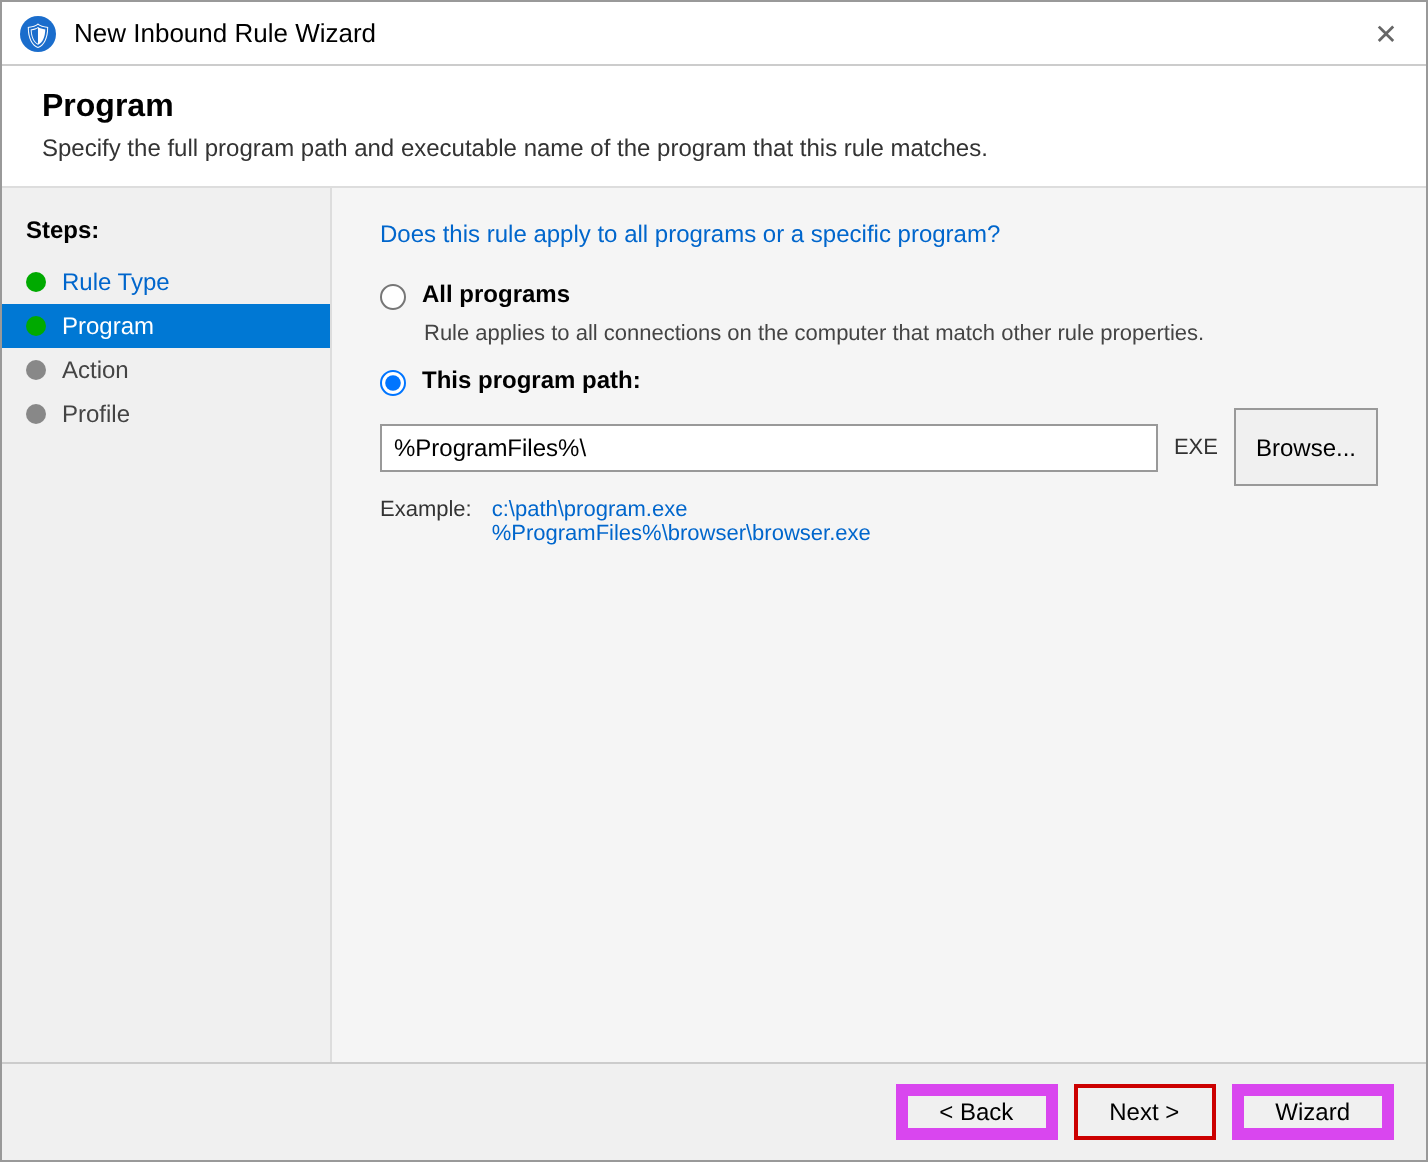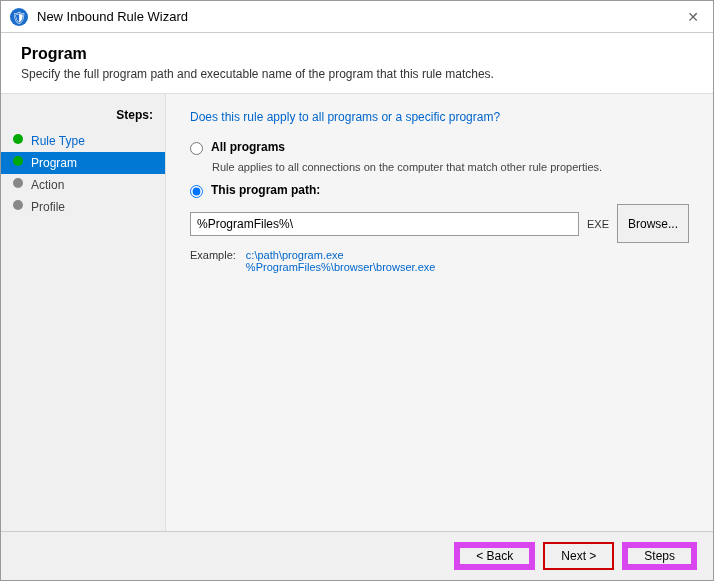--- a/index.html
+++ b/index.html
@@ -78,25 +78,24 @@
       width: 165px;
       background: #f0f0f0;
       border-right: 1px solid #ddd;
       padding: 10px 0;
     }
     .steps-label {
       font-weight: bold;
       font-size: 12px;
       padding: 4px 12px 8px 12px;
       color: #000;
-      text-align: right;
     }
     .step-item {
       display: flex;
-      align-items: flex-start;
+      align-items: center;
       padding: 4px 12px;
       cursor: pointer;
       gap: 8px;
       font-size: 12px;
     }
     .step-item.active {
       background: #0078d4;
       color: #fff;
     }
     .step-item.active .step-label { color: #fff; }
@@ -278,15 +277,15 @@
           <span class="example-paths" style="white-space:pre-line">c:\path\program.exe
 %ProgramFiles%\browser\browser.exe</span>
         </div>
       </div>
     </div>
   </div>
 
   <div class="footer">
     <button class="footer-btn">&lt; Back</button>
     <button class="footer-btn next-btn">Next &gt;</button>
-    <button class="footer-btn">Steps</button>
+    <button class="footer-btn">Wizard</button>
   </div>
 </div>
 
 </body></html>

